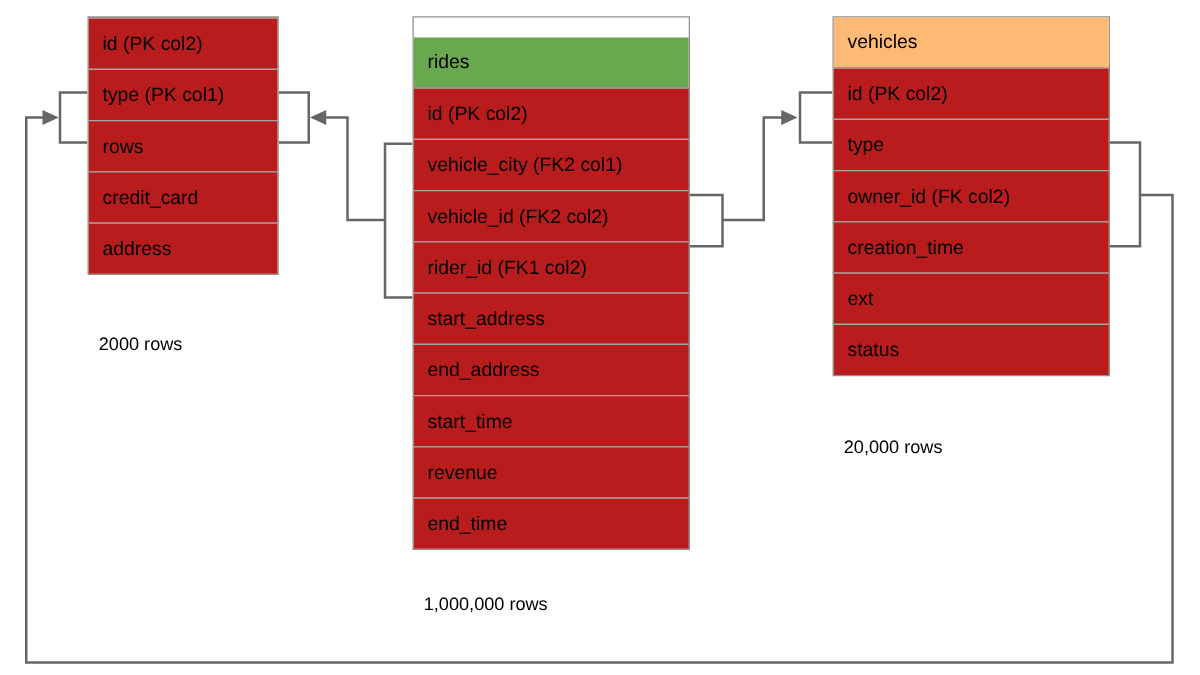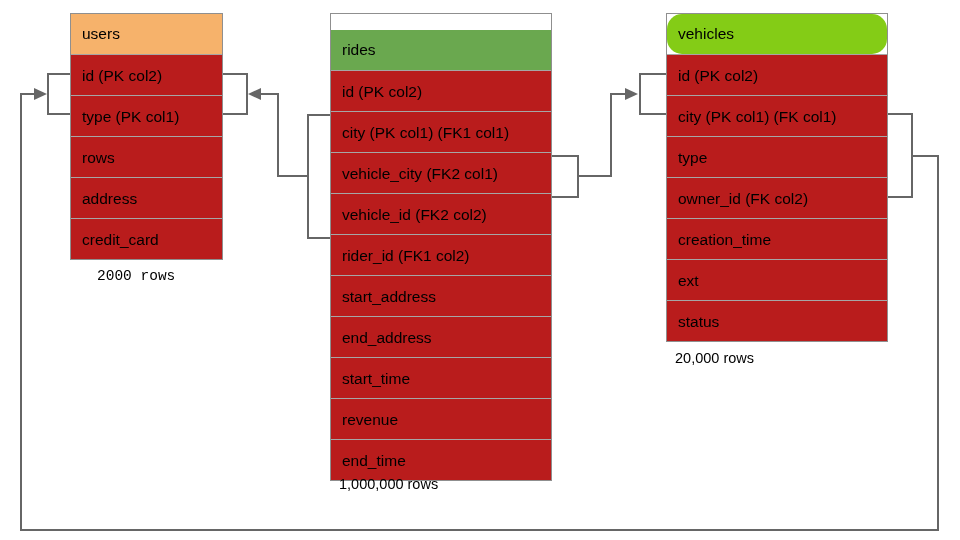--- a/index.html
+++ b/index.html
@@ -35,21 +35,21 @@
     box-sizing: border-box;
   }
   .tbl-caption {
     position: absolute;
     font-size: 14.5px;
     white-space: nowrap;
   }
   #tbl-users    { left: 70px;  top: 13px; width: 153px; }
   #tbl-rides    { left: 330px; top: 13px; width: 222px; }
   #tbl-vehicles { left: 666px; top: 13px; width: 222px; }
-  #cap-users    { left: 97px;  top: 268px; font-family: Liberation Mono, monospace; }
+  #cap-users    { left: 79px;  top: 268px; }
   #cap-rides    { left: 339px; top: 476px; }
   #cap-vehicles { left: 675px; top: 350px; }
 </style>
 </head>
 <body>
 
 <svg class="lines-svg" width="960" height="540" viewBox="0 0 960 540">
   <g stroke="#666666" stroke-width="2" fill="none">
 
     <polyline points="330,115 308,115 308,238 330,238"></polyline>
@@ -65,44 +65,41 @@
     <polyline points="70,74 48,74 48,114 70,114"></polyline>
   </g>
   <g fill="#666666" stroke="none">
     <polygon points="248,94 261,88 261,100"></polygon>
     <polygon points="638,94 625,88 625,100"></polygon>
     <polygon points="47,94 34,88 34,100"></polygon>
   </g>
 </svg>
 
 <div id="tbl-users" class="tbl">
-  <div class="tbl-header" style="background: rgb(246, 178, 107);">users</div>
 <div class="tbl-row">id (PK col2)</div>
     <div class="tbl-row">type (PK col1)</div>
     <div class="tbl-row">rows</div>
+    <div class="tbl-row">credit_card</div>
     <div class="tbl-row">address</div>
-    <div class="tbl-row">credit_card</div>
   </div>
 <div id="tbl-rides" class="tbl">
   <div class="tbl-header" style="background: rgb(106, 168, 79); margin-top: 16px;">rides</div>
 <div class="tbl-row">id (PK col2)</div>
-    <div class="tbl-row">city (PK col1) (FK1 col1)</div>
     <div class="tbl-row">vehicle_city (FK2 col1)</div>
     <div class="tbl-row">vehicle_id (FK2 col2)</div>
     <div class="tbl-row">rider_id (FK1 col2)</div>
     <div class="tbl-row">start_address</div>
     <div class="tbl-row">end_address</div>
     <div class="tbl-row">start_time</div>
     <div class="tbl-row">revenue</div>
     <div class="tbl-row">end_time</div>
   </div>
 <div id="tbl-vehicles" class="tbl">
-  <div class="tbl-header" style="background: #84cc16; border-radius: 15px;">vehicles</div>
+  <div class="tbl-header" style="background: #fdba74;">vehicles</div>
 <div class="tbl-row">id (PK col2)</div>
-    <div class="tbl-row">city (PK col1) (FK col1)</div>
     <div class="tbl-row">type</div>
     <div class="tbl-row">owner_id (FK col2)</div>
     <div class="tbl-row">creation_time</div>
     <div class="tbl-row">ext</div>
     <div class="tbl-row">status</div>
   </div>
 
 <div id="cap-users" class="tbl-caption">2000 rows</div>
 <div id="cap-rides" class="tbl-caption">1,000,000 rows</div>
 <div id="cap-vehicles" class="tbl-caption">20,000 rows</div>

